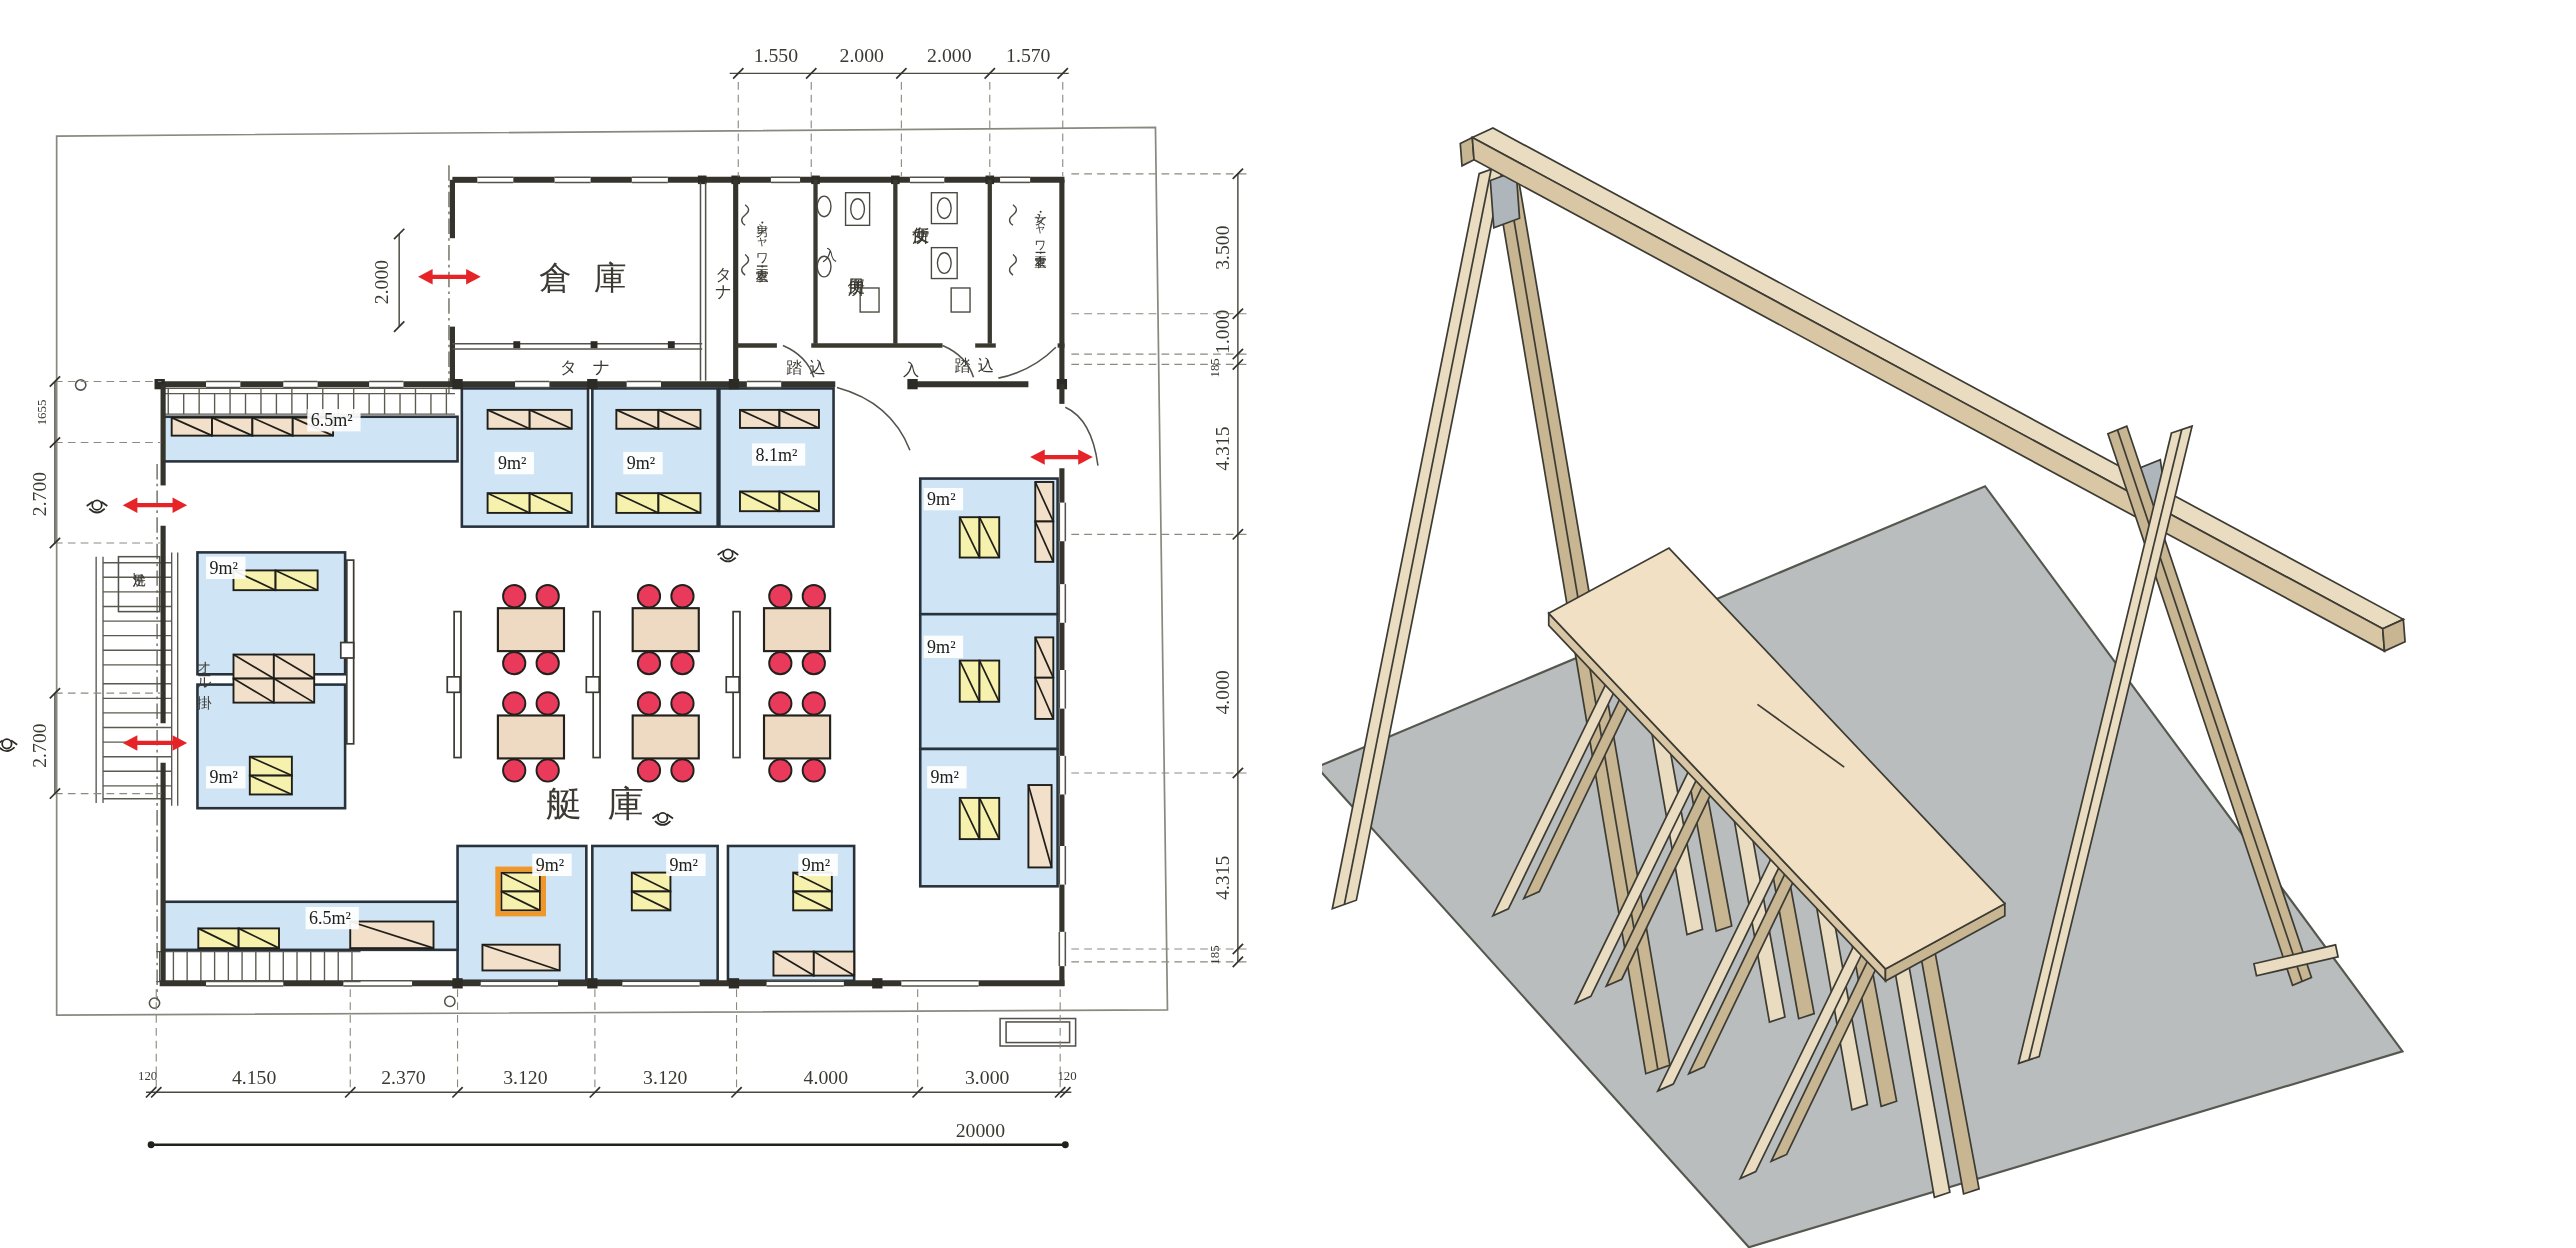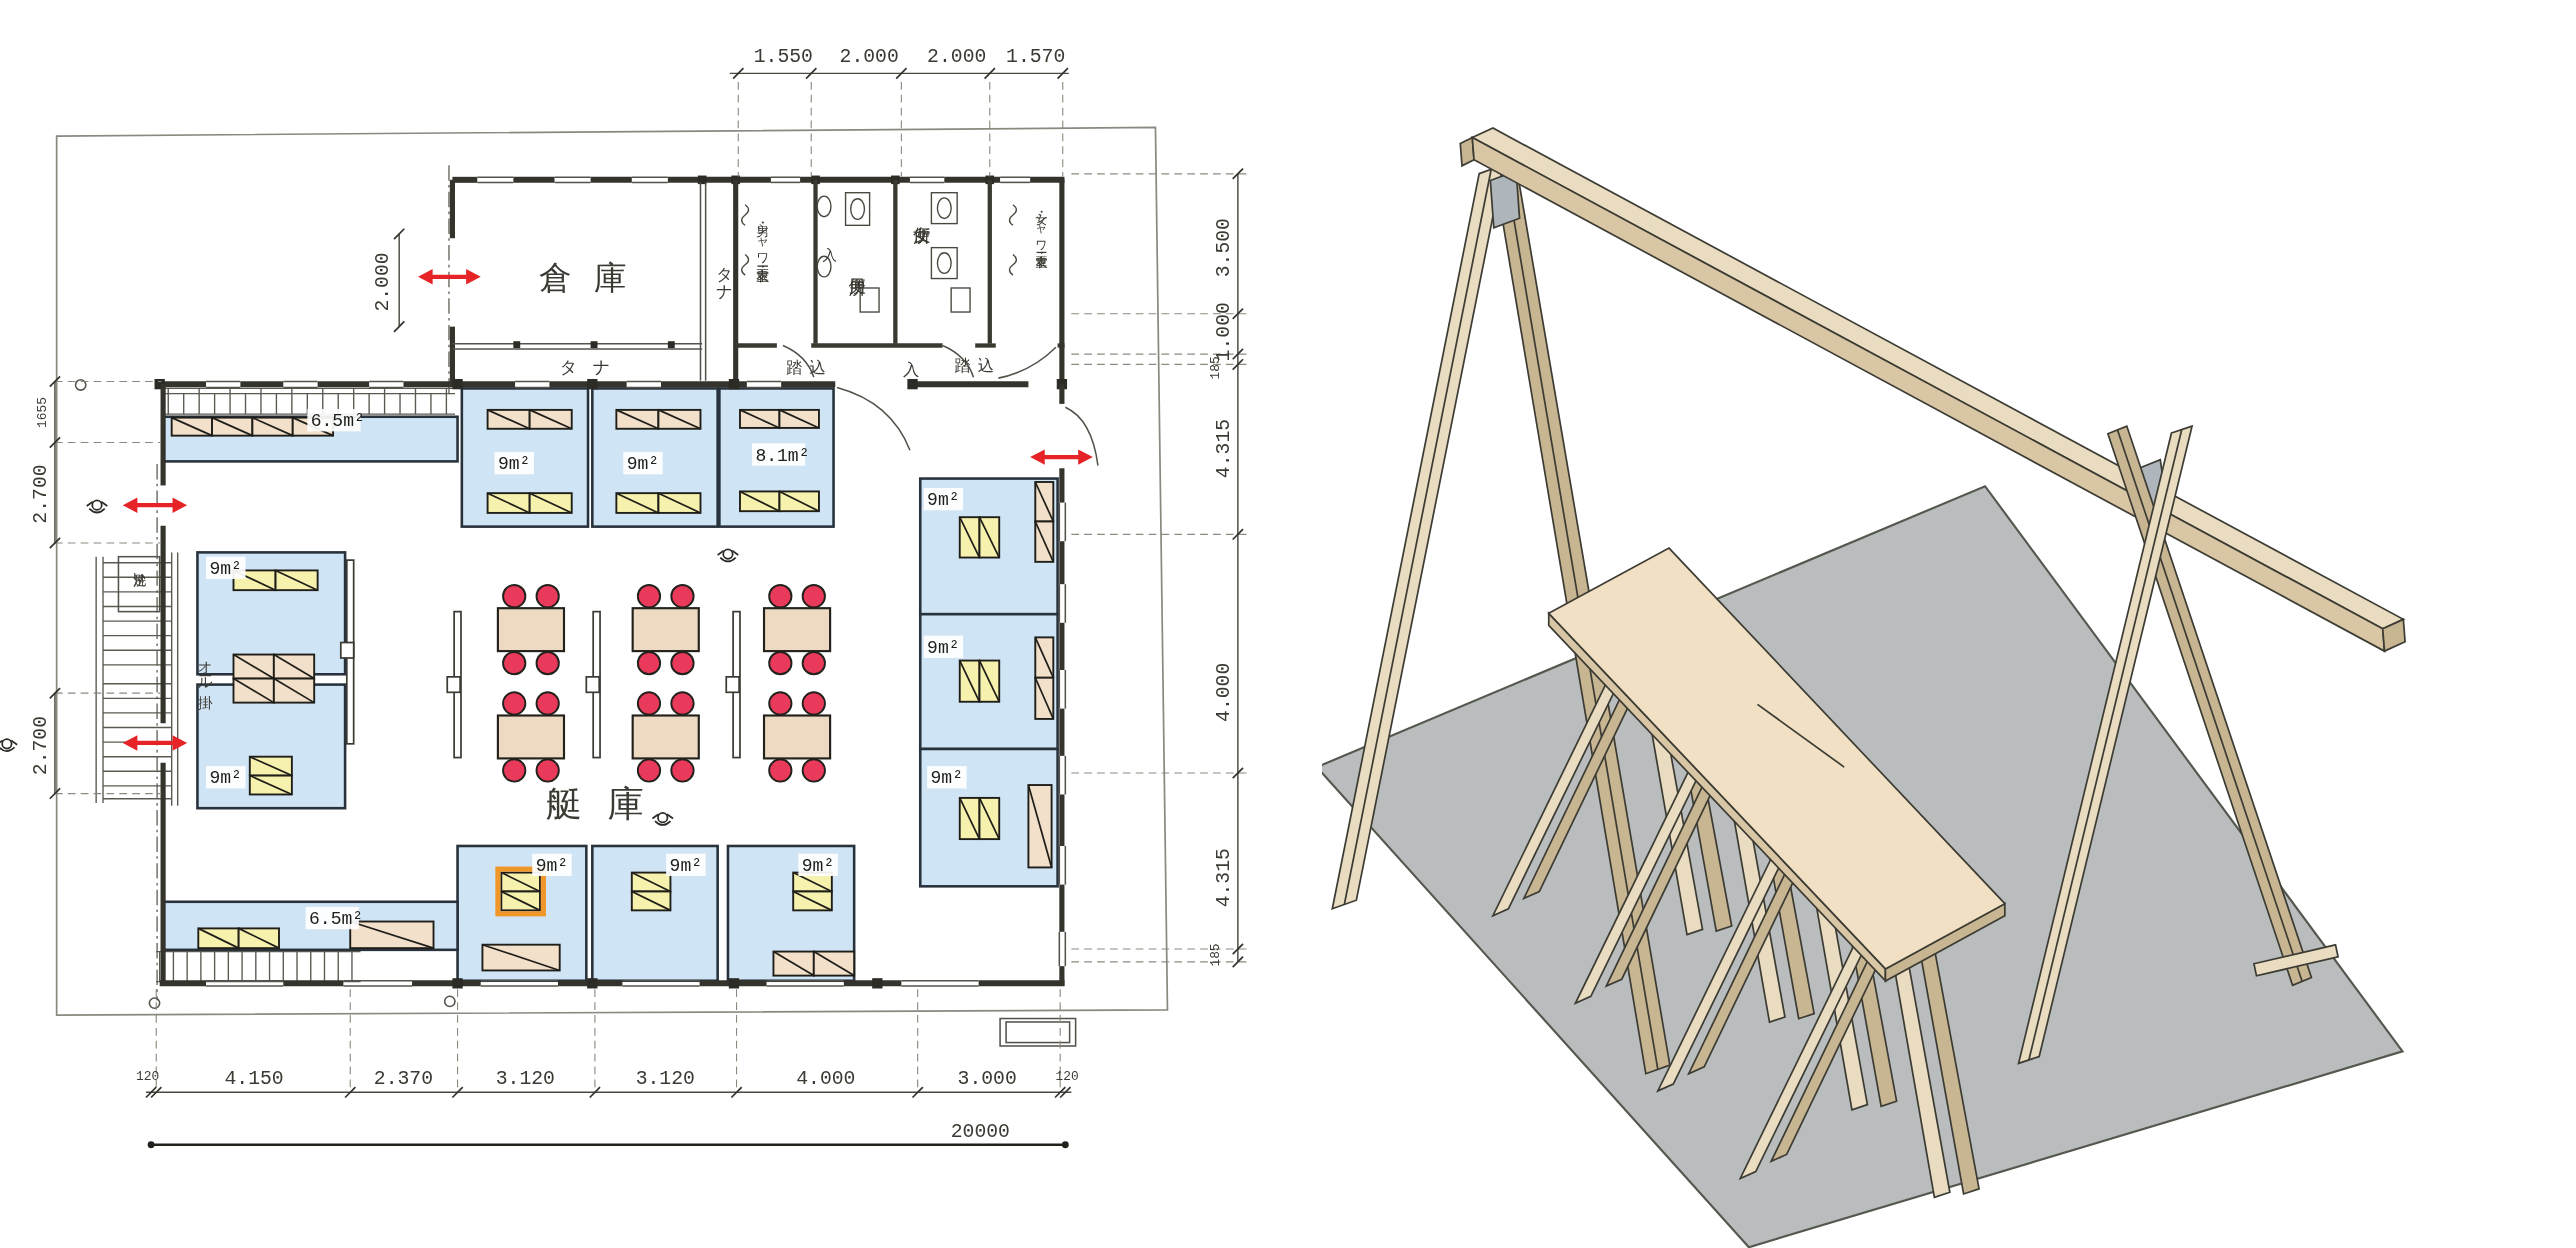--- a/index.html
+++ b/index.html
@@ -1,17 +1,17 @@
 <!DOCTYPE html>
 <html style="font-size:13.7px"><head>
 <meta charset="utf-8">
 <style>
   html,body{margin:0;padding:0;background:#ffffff;}
   .canvas{position:relative;width:2576px;height:1249px;background:#ffffff;overflow:hidden;
-          font-family:Liberation Mono, monospace;}
+          font-family:Liberation Serif, serif;}
   svg{position:absolute;top:0;}
   
   .pencil{stroke:#8a897f;stroke-width:2;fill:none;}
   .thin{stroke:#54534b;stroke-width:1.8;fill:none;}
   .wall{stroke:#34332c;stroke-width:7;fill:none;}
   .wall6{stroke:#34332c;stroke-width:6;fill:none;}
   .wall5{stroke:#3a392f;stroke-width:5;fill:none;}
   .post{fill:#2c2b25;stroke:none;}
   .dash{stroke:#8b8a7e;stroke-width:1.3;stroke-dasharray:9 6;fill:none;}
   .cl{stroke:#5e5d53;stroke-width:1.5;stroke-dasharray:18 5 3 5;fill:none;}

